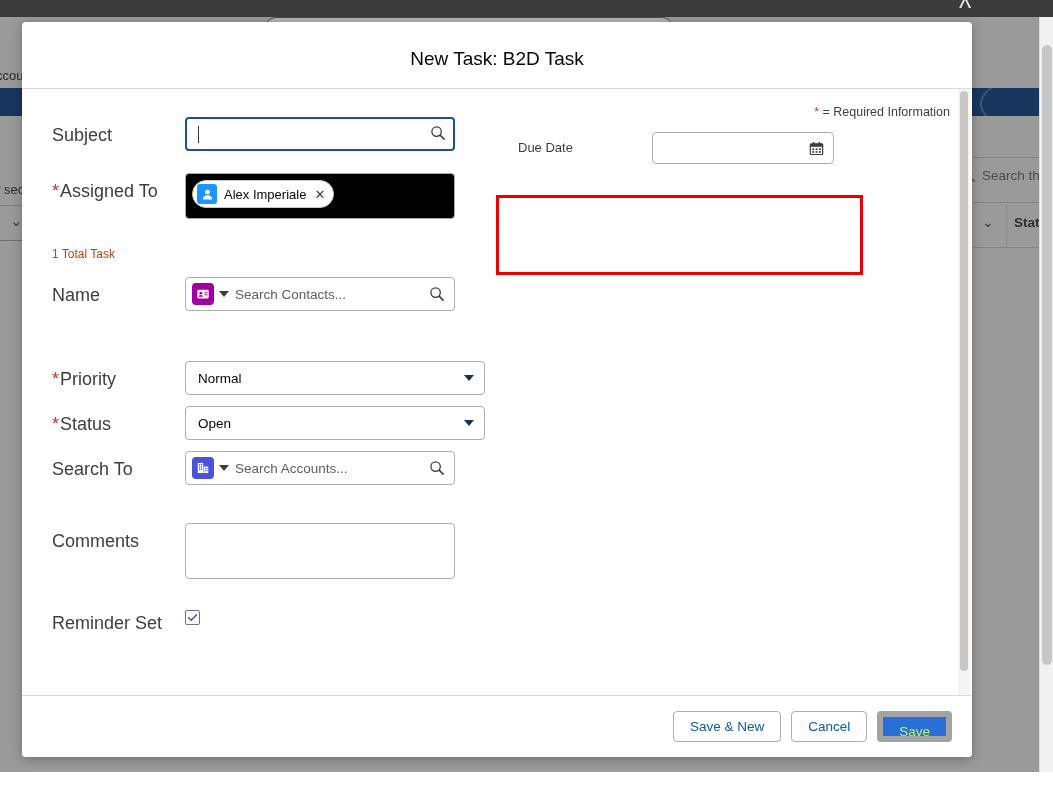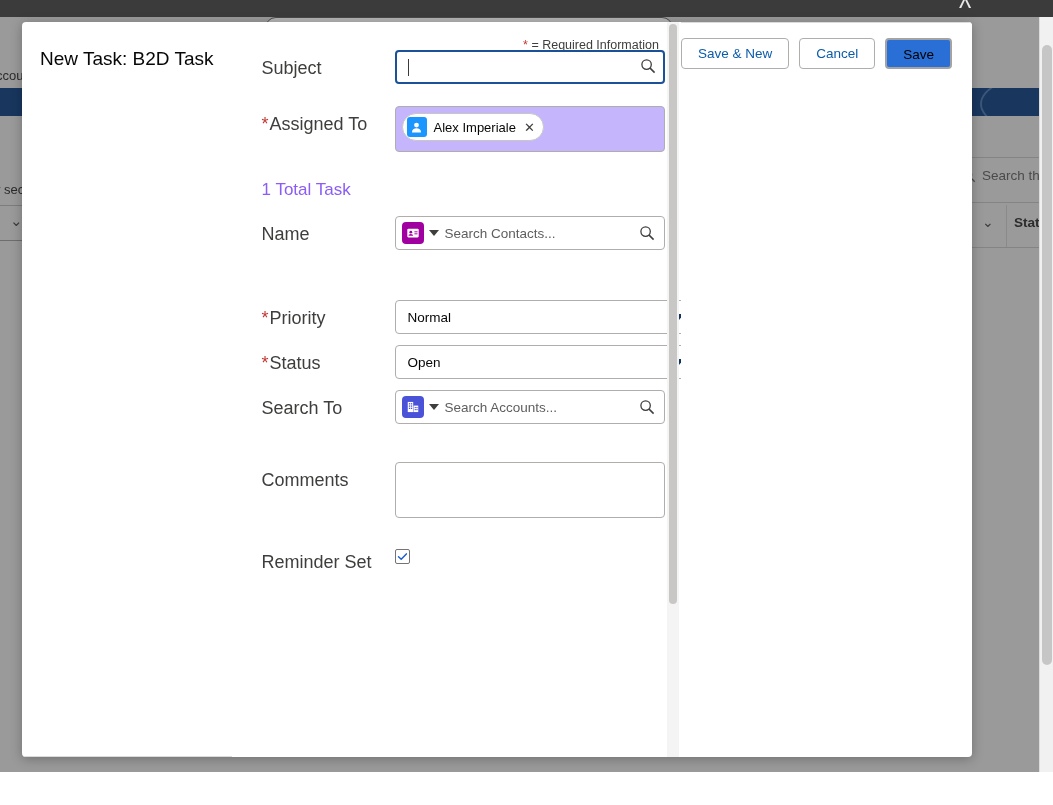--- a/index.html
+++ b/index.html
@@ -85,21 +85,21 @@
   }
 
   
   #modal {
     position: absolute;
     left: 22px; top: 22px;
     width: 950px; height: 735px;
     background: #ffffff;
     border-radius: 4px;
     box-shadow: 0 2px 12px rgba(0,0,0,0.28);
-    display: flex; flex-direction: row;
+    display: flex; flex-direction: column;
     overflow: hidden;
   }
   .modal-header {
     flex: 0 0 auto;
     padding: 26px 18px 18px 18px;
     text-align: center;
     border-bottom: 1px solid #dddbda;
   }
   .modal-title {
     font-size: 19px;
@@ -187,21 +187,21 @@
     width: 1px; height: 17px;
     background: #3b3b3b;
   }
 
   
   .pillbox {
     width: 270px;
     min-height: 46px;
     border: 1px solid #b0adab;
     border-radius: 4px;
-    background: #c4b5fd;
+    background: #000000;
     padding: 6px;
     display: flex;
     align-items: flex-start;
   }
   .pill {
     display: inline-flex;
     align-items: center;
     gap: 7px;
     border: 1px solid #c9c7c5;
     border-radius: 14px;
@@ -378,22 +378,22 @@
     padding: 0 16px;
     line-height: 29px;
   }
   .btn-neutral {
     background: #fff;
     border: 1px solid #b0adab;
     color: #0b5cab;
   }
   .btn-brand {
     background: #2a6fd6;
-    border: 2px solid #a3a3a3;
-    color: #000000;
+    border: 6px solid #a3a3a3;
+    color: #bef264;
   }
 
   
   .page-scrollbar {
     position: absolute;
     right: 0; top: 17px;
     width: 14px; height: 755px;
     background: #f1f1f1;
     border-left: 1px solid #dcdcdc;
   }
@@ -486,21 +486,21 @@
                     <path d="M2.4 14c0-3.1 2.5-5 5.6-5s5.6 1.9 5.6 5z" fill="#ffffff"></path>
                   </svg>
                 </span>
                 <span class="pill-label">Alex Imperiale</span>
                 <span class="pill-x">✕</span>
               </span>
             </div>
           </div>
         </div>
 
-        <div style="font-size:17px;color:#8b5cf6;margin-bottom:16px;">1 Total Task</div>
+        <div style="font-size:12px;color:#c2410c;margin-bottom:16px;">1 Total Task</div>
 
         <div class="row" style="margin-bottom:50px;">
           <div class="label">Name</div>
           <div class="ctrl">
             <div class="combo">
               <span class="objicon contact">
                 <svg width="14" height="14" viewBox="0 0 16 16">
                   <rect x="1.5" y="3" width="13" height="10" rx="1.2" fill="#ffffff"></rect>
                   <circle cx="5.5" cy="7" r="1.6" fill="#a000a0"></circle>
                   <path d="M2.9 11.2c0-1.4 1.2-2.2 2.6-2.2s2.6.8 2.6 2.2z" fill="#a000a0"></path>

